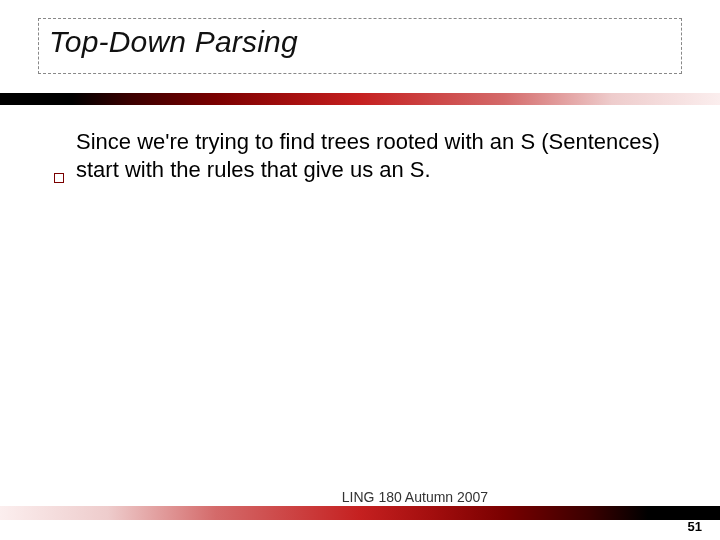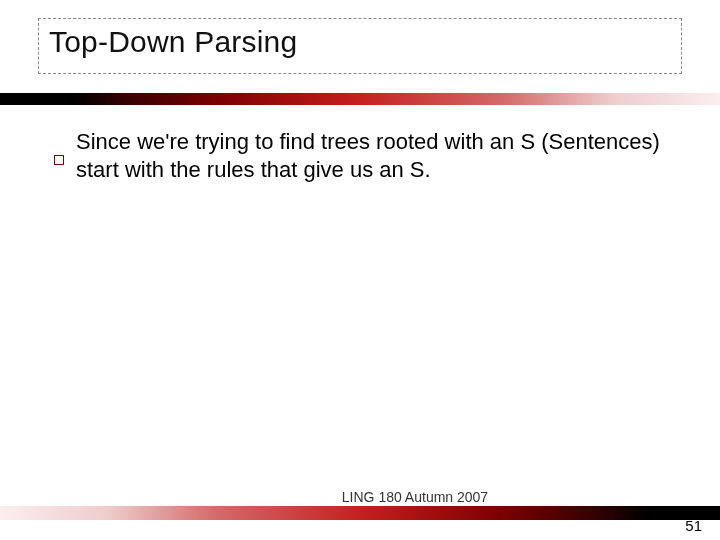--- a/index.html
+++ b/index.html
@@ -20,20 +20,21 @@
   }
   .title-box {
     position: absolute;
     top: 18px;
     left: 38px;
     width: 644px;
     height: 56px;
     border: 1px dashed #888;
     box-sizing: border-box;
     padding: 6px 10px 0 10px;
+    font-style: italic;
   }
   .title-text {
     font-size: 30px;
     color: #111;
     letter-spacing: 0.2px;
   }
   .rule-bar {
     position: absolute;
     top: 93px;
     left: 0;
@@ -44,21 +45,21 @@
       #c52020 50%, #d46a6a 70%, #eecccc 85%, #fbeeee 100%);
   }
   .content {
     position: absolute;
     top: 128px;
     left: 54px;
     right: 54px;
   }
   .bullet-row {
     display: flex;
-    align-items: center;
+    align-items: flex-end;
     margin-bottom: 4px;
   }
   .bullet-row .sq {
     flex: 0 0 auto;
     width: 10px;
     height: 10px;
     margin-top: 9px;
     margin-right: 12px;
     border: 1.5px solid #7a0000;
     box-sizing: border-box;
@@ -86,22 +87,22 @@
     width: 720px;
     text-align: center;
     font-size: 14px;
     color: #333;
     margin-left: 55px;
   }
   .page-num {
     position: absolute;
     right: 18px;
     bottom: 6px;
-    font-size: 15px;
-    font-weight: normal;
+    font-size: 13px;
+    font-weight: bold;
     color: #000;
   }
 </style>
 </head>
 <body>
 
 <div class="slide">
 
   <div class="title-box">
     <div class="title-text">Top-Down Parsing</div>

